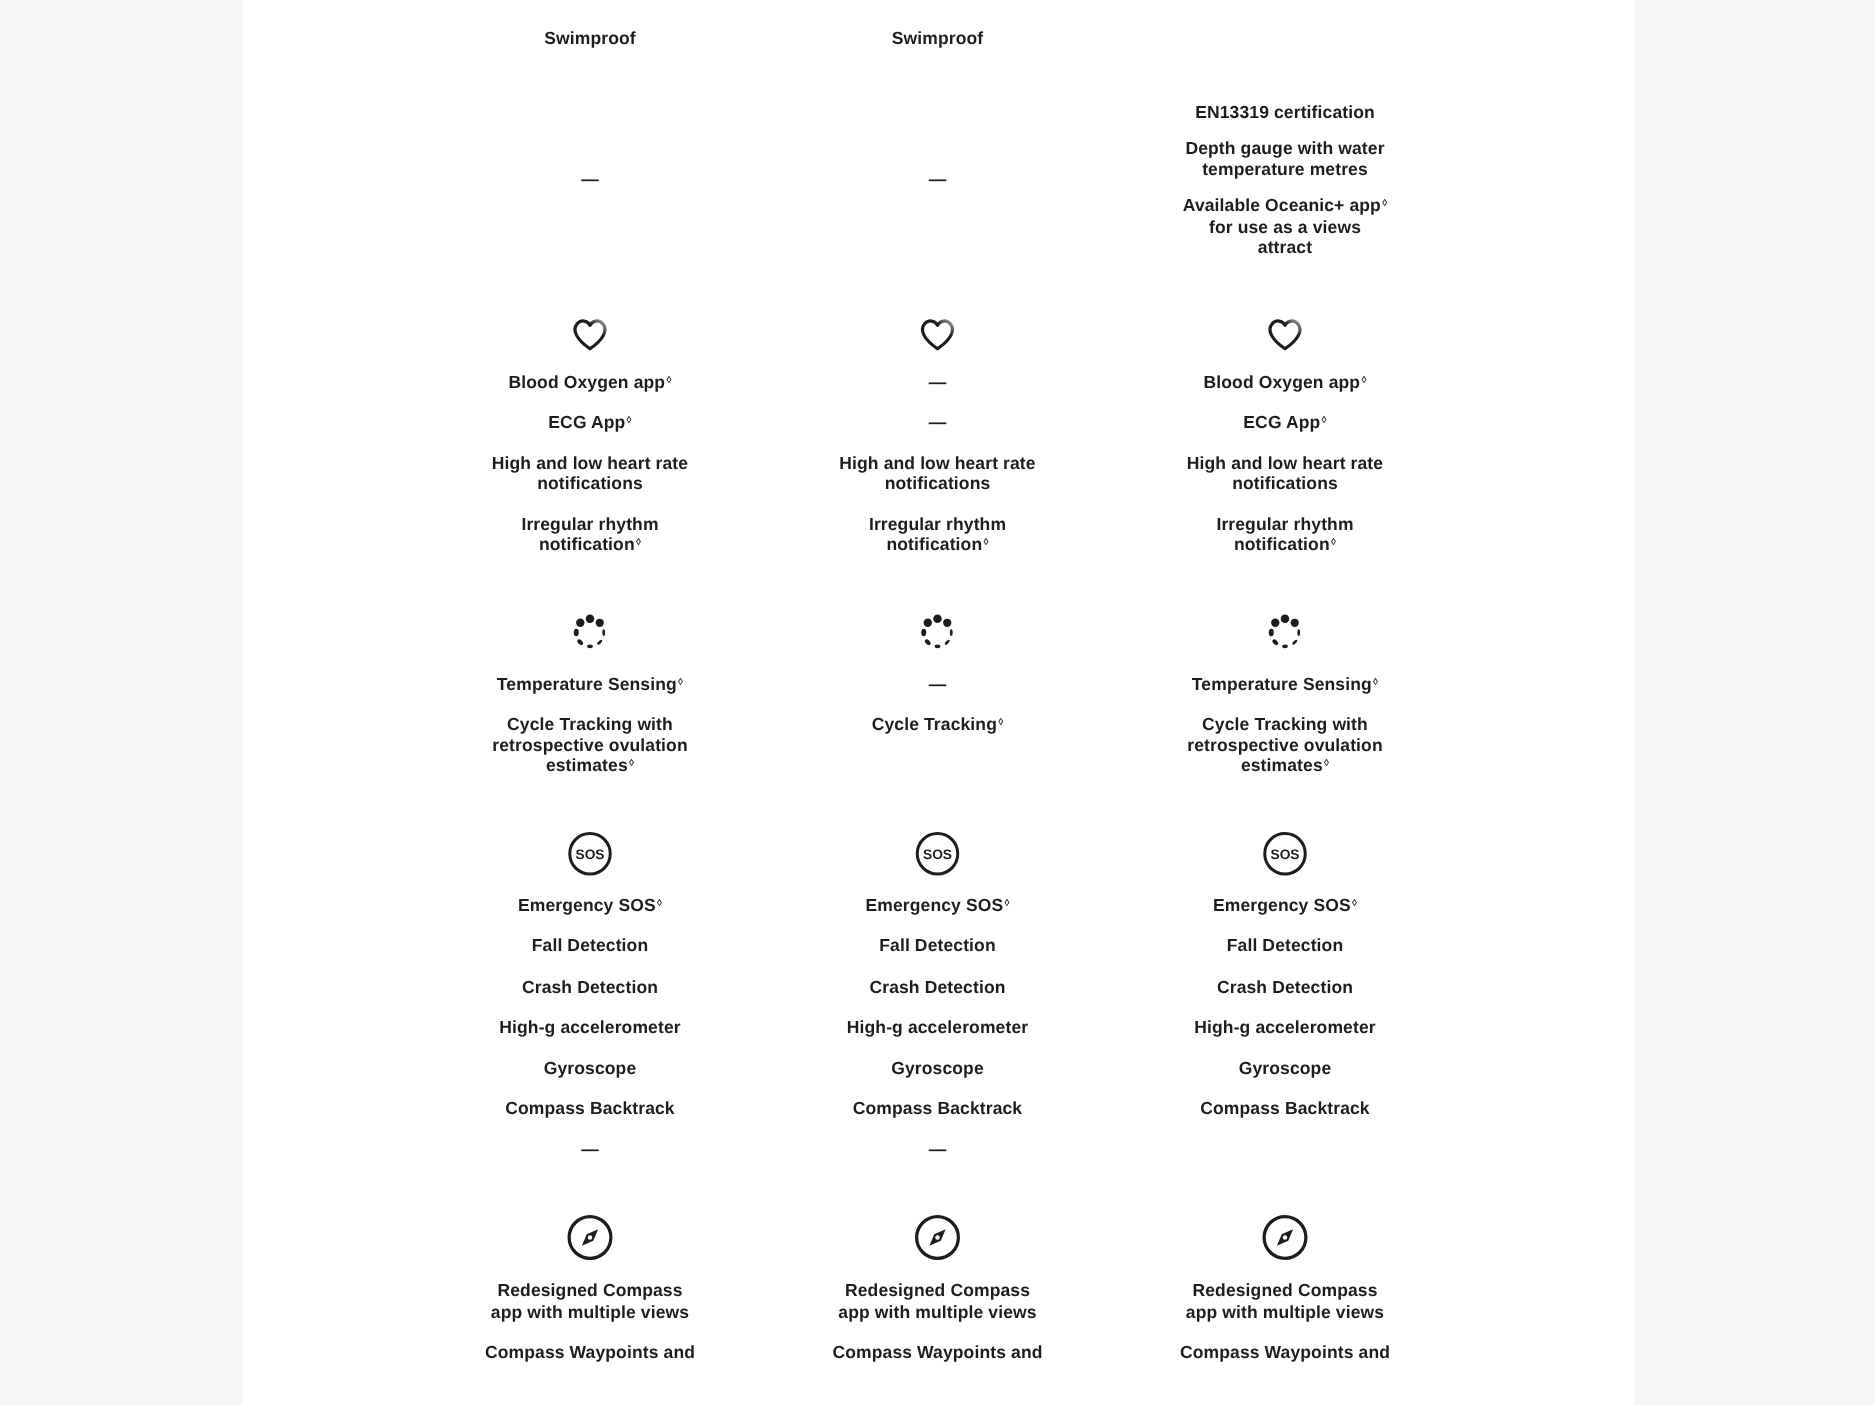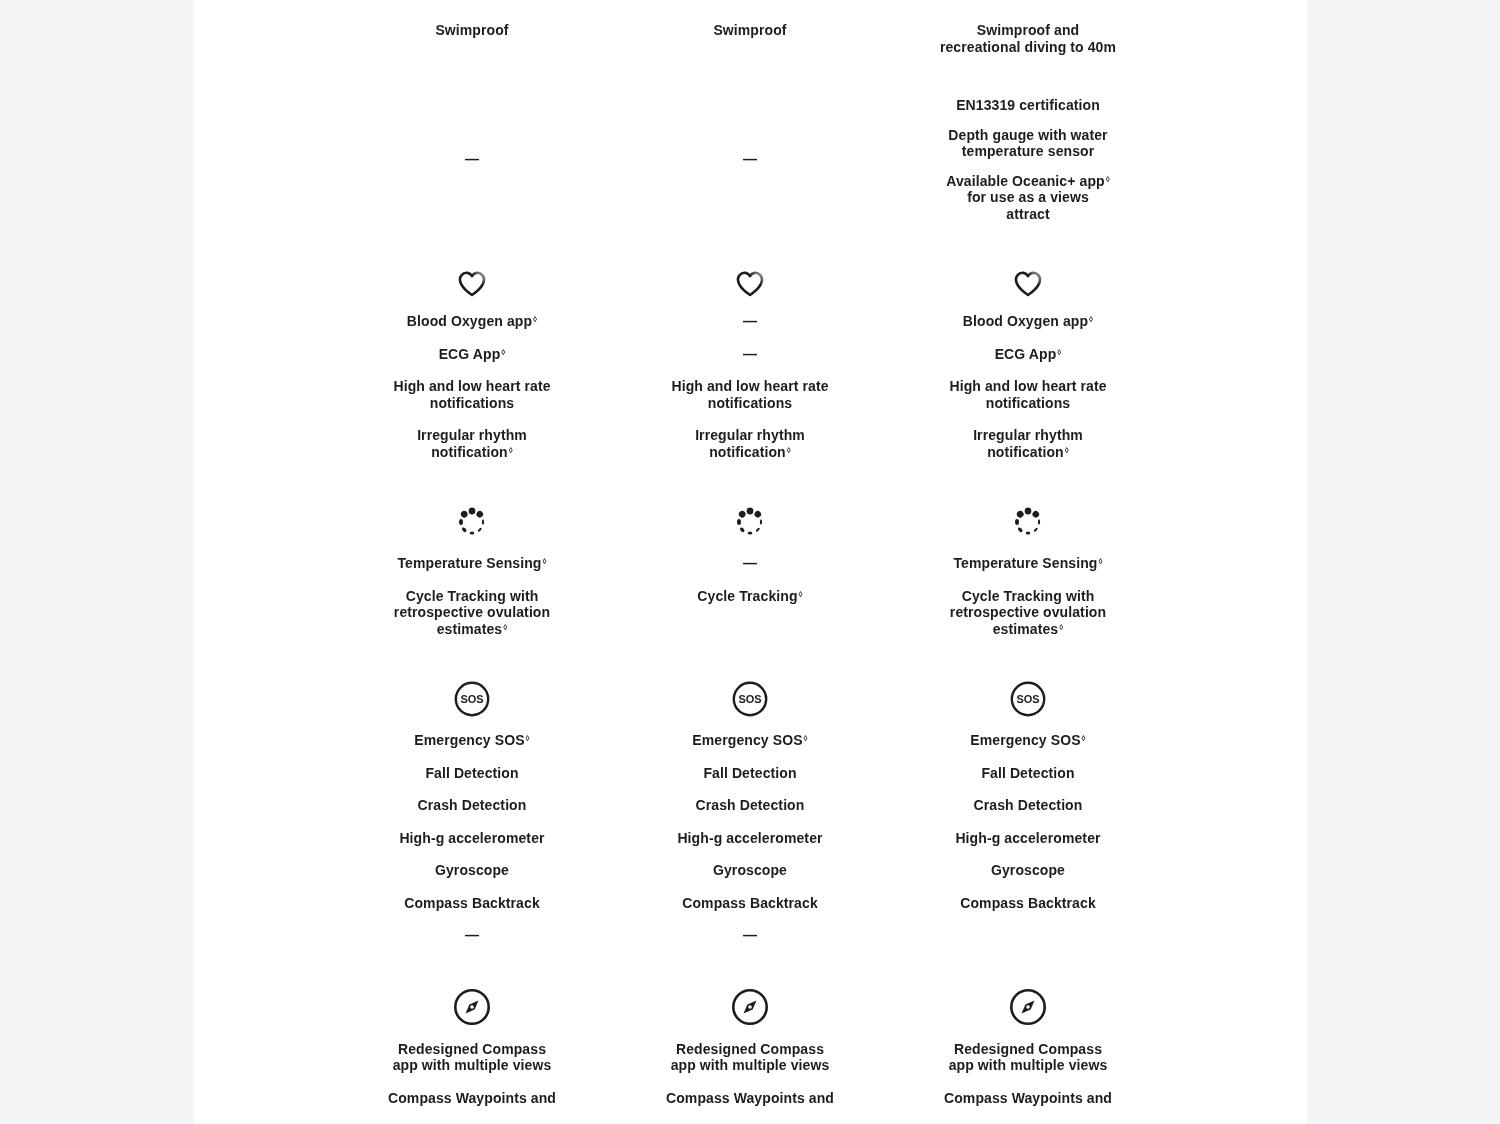--- a/index.html
+++ b/index.html
@@ -69,36 +69,32 @@
 <div class="content">
   <div class="table">
       <section>
         <div class="row">
           <div class="cell">
             <span class="line"><span>Swimproof</span></span>
           </div>
           <div class="cell">
             <span class="line"><span>Swimproof</span></span>
           </div>
-          <div class="cell">
-            <span class="line"><span>Swimproof and</span></span>
-            <span class="line"><span>recreational diving to 40m</span></span>
-          </div>
         </div>
         <div class="row middle spacious">
           <div class="cell">
             <span class="line"><span>—</span></span>
           </div>
           <div class="cell">
             <span class="line"><span>—</span></span>
           </div>
           <div class="cell">
             <span class="line"><span>EN13319 certification</span></span>
             <span class="line para"><span>Depth gauge with water</span></span>
-            <span class="line"><span>temperature sensor</span></span>
+            <span class="line"><span>temperature metres</span></span>
             <span class="line para"><span>Available Oceanic+ app</span><sup class="fn">◊</sup></span>
             <span class="line"><span>for use as a views</span></span>
             <span class="line"><span>attract</span></span>
           </div>
         </div>
       </section>
       <section>
         <div class="icon-row">
           <div class="icon-cell">
   <svg width="36" height="34" viewBox="0 0 36 34" fill="none" xmlns="http://www.w3.org/2000/svg">

